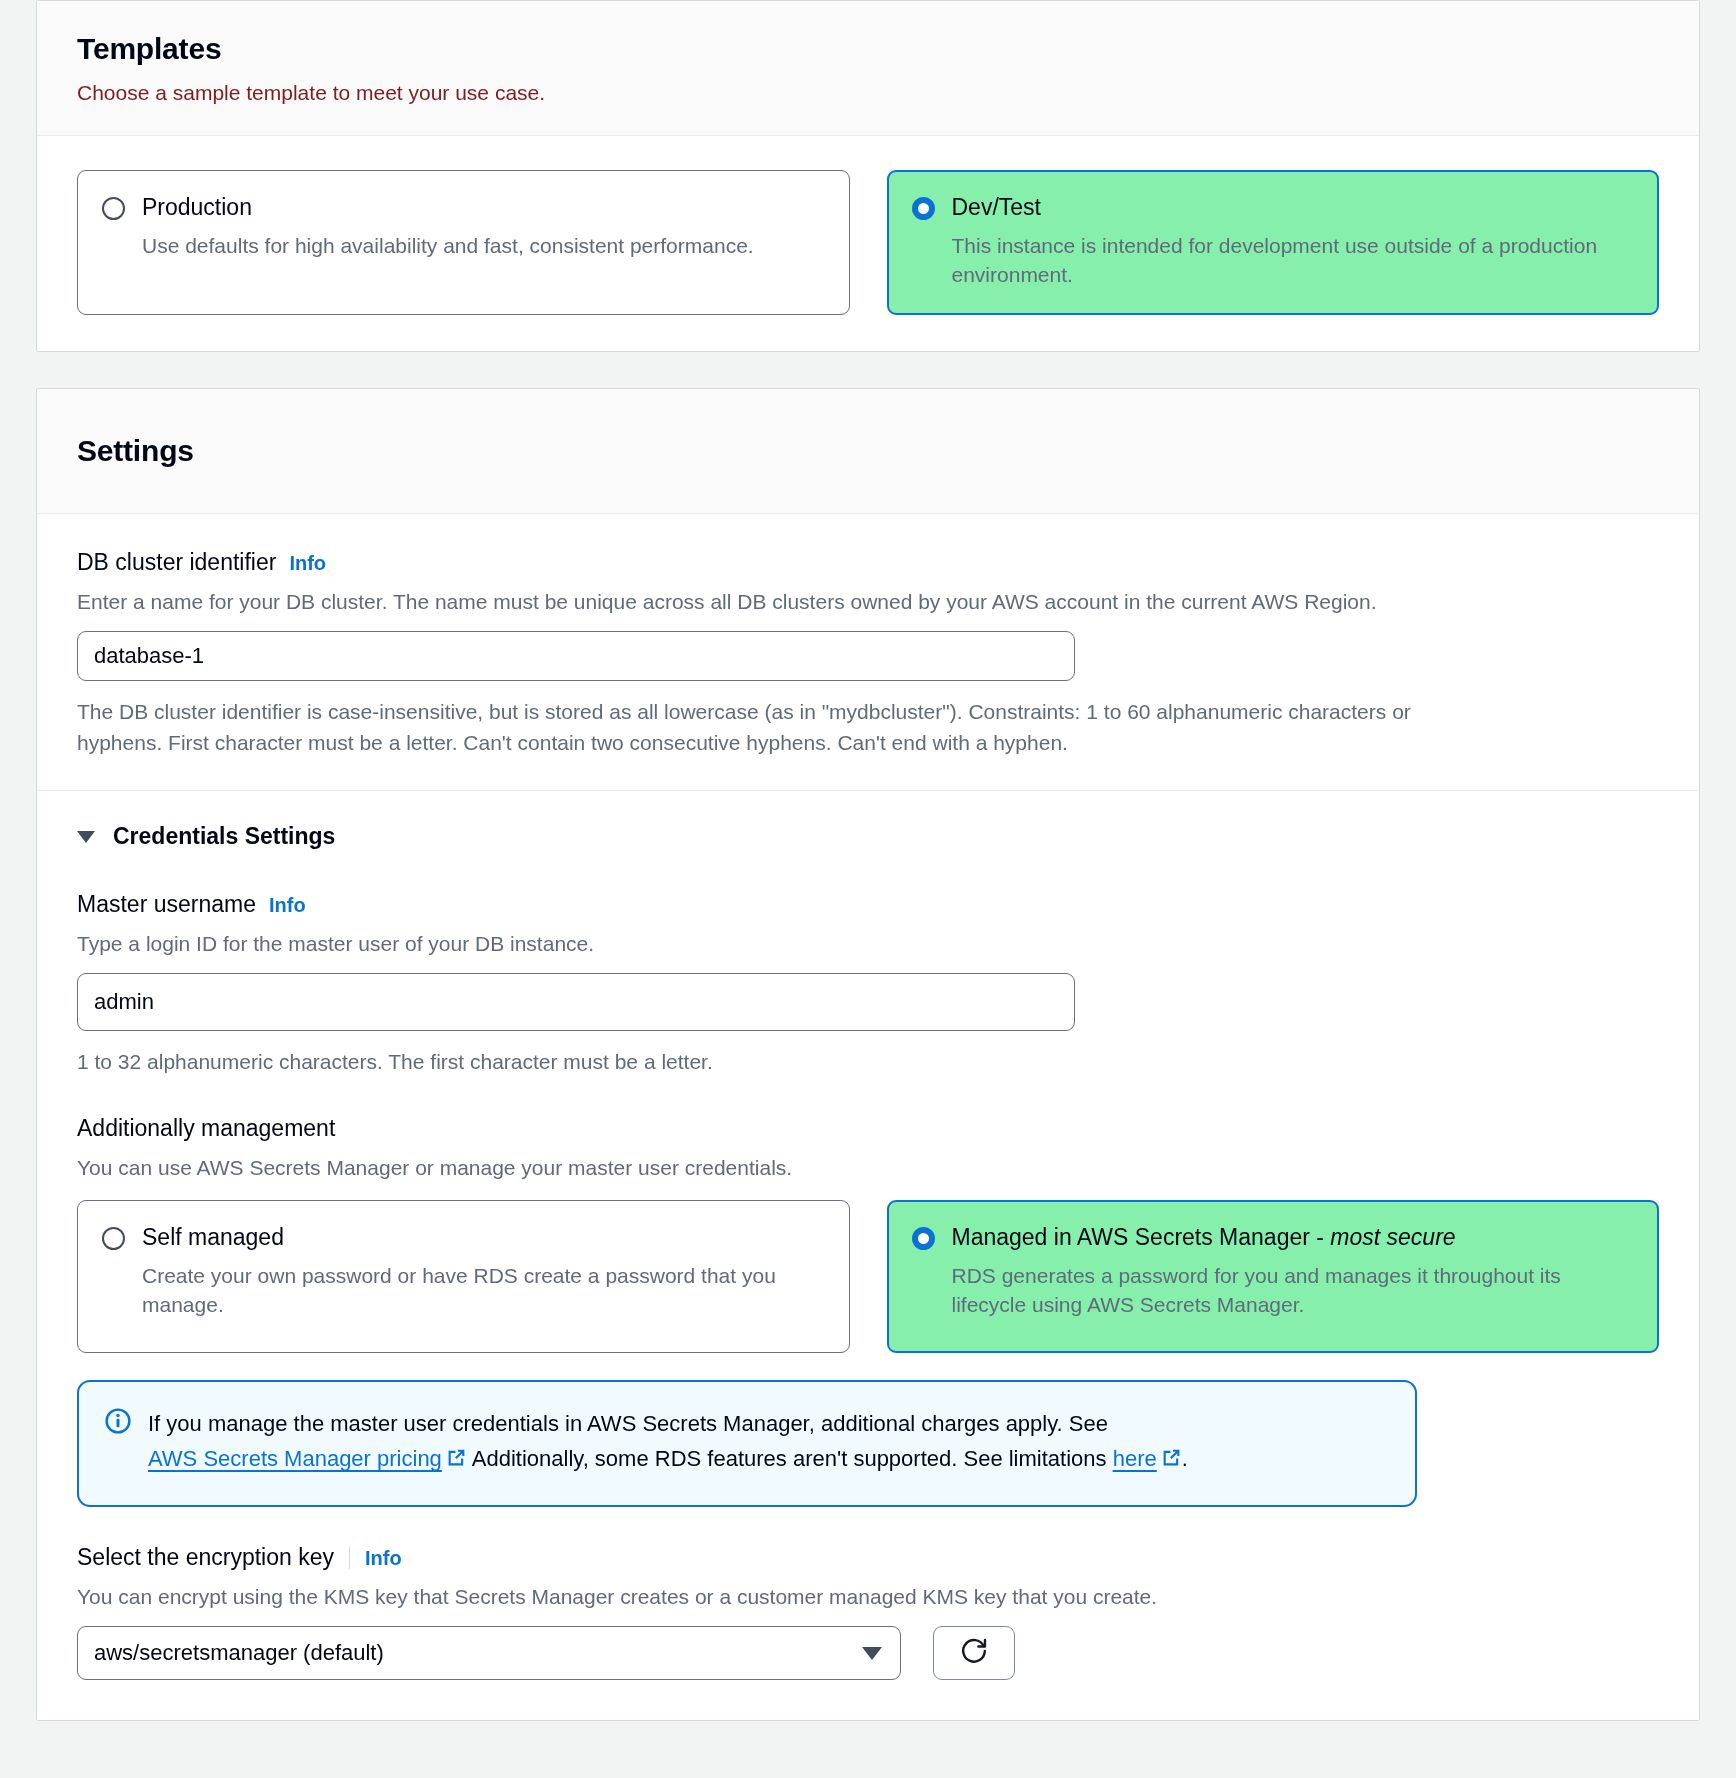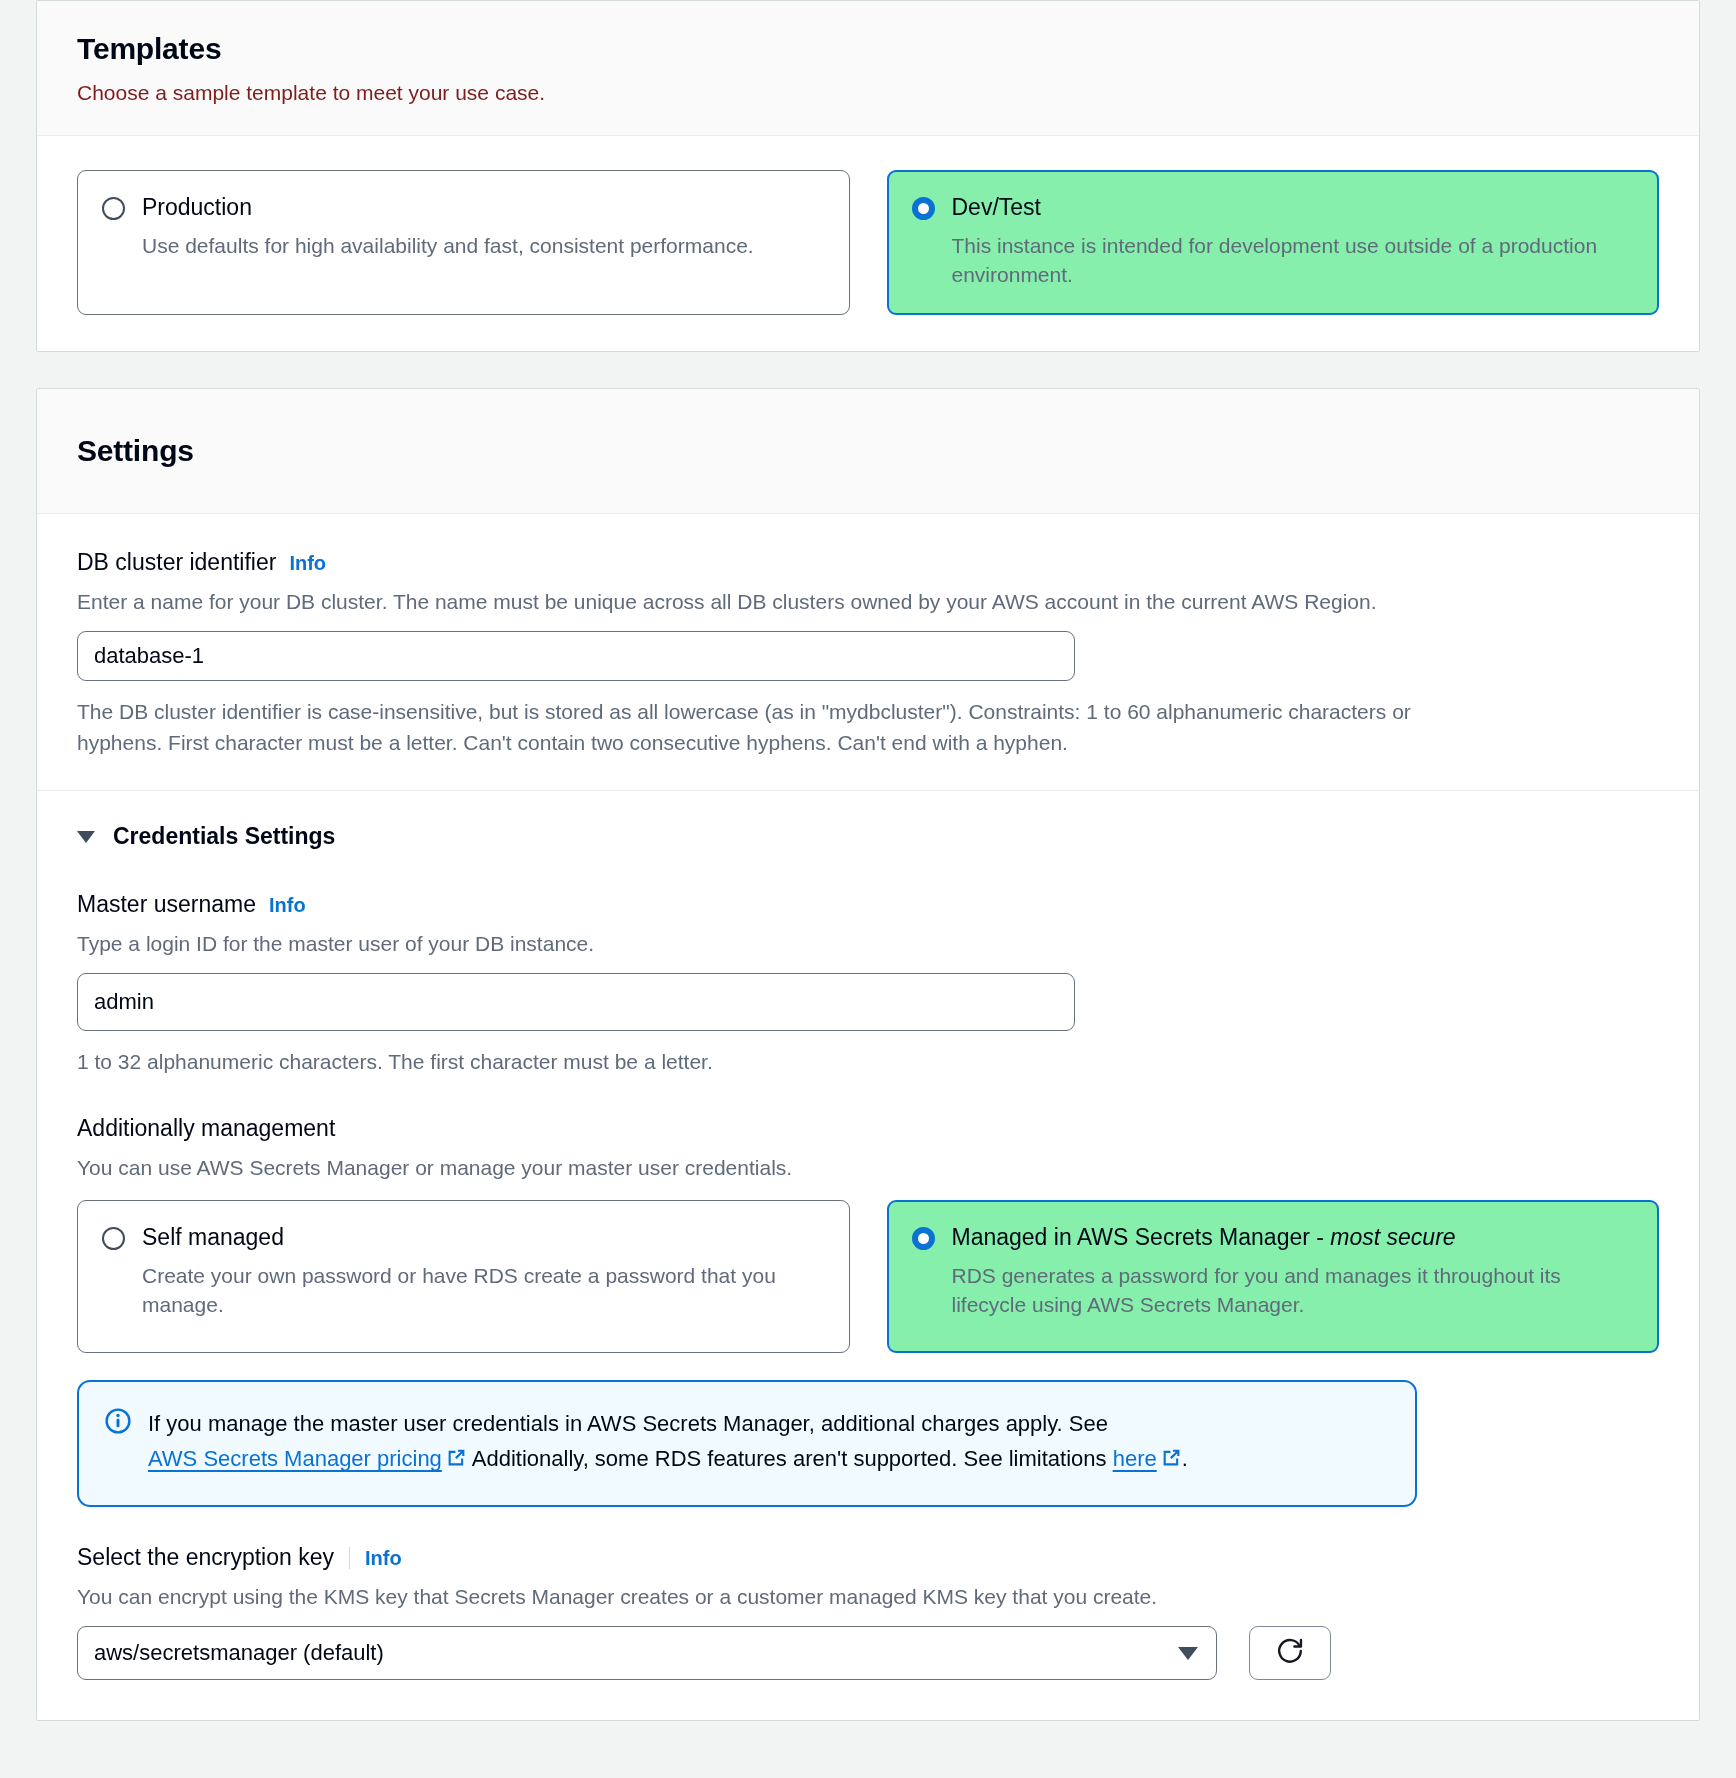--- a/index.html
+++ b/index.html
@@ -209,21 +209,21 @@
   }
 
   
   .select-row {
     margin-top: 15px;
     display: flex;
     align-items: center;
     gap: 32px;
   }
   .select {
-    width: 1140px;
+    width: 824px;
     height: 54px;
     border: 1px solid #687078;
     border-radius: 9px;
     background: #ffffff;
     display: flex;
     align-items: center;
     justify-content: space-between;
     padding: 0 18px 0 16px;
     cursor: pointer;
   }

